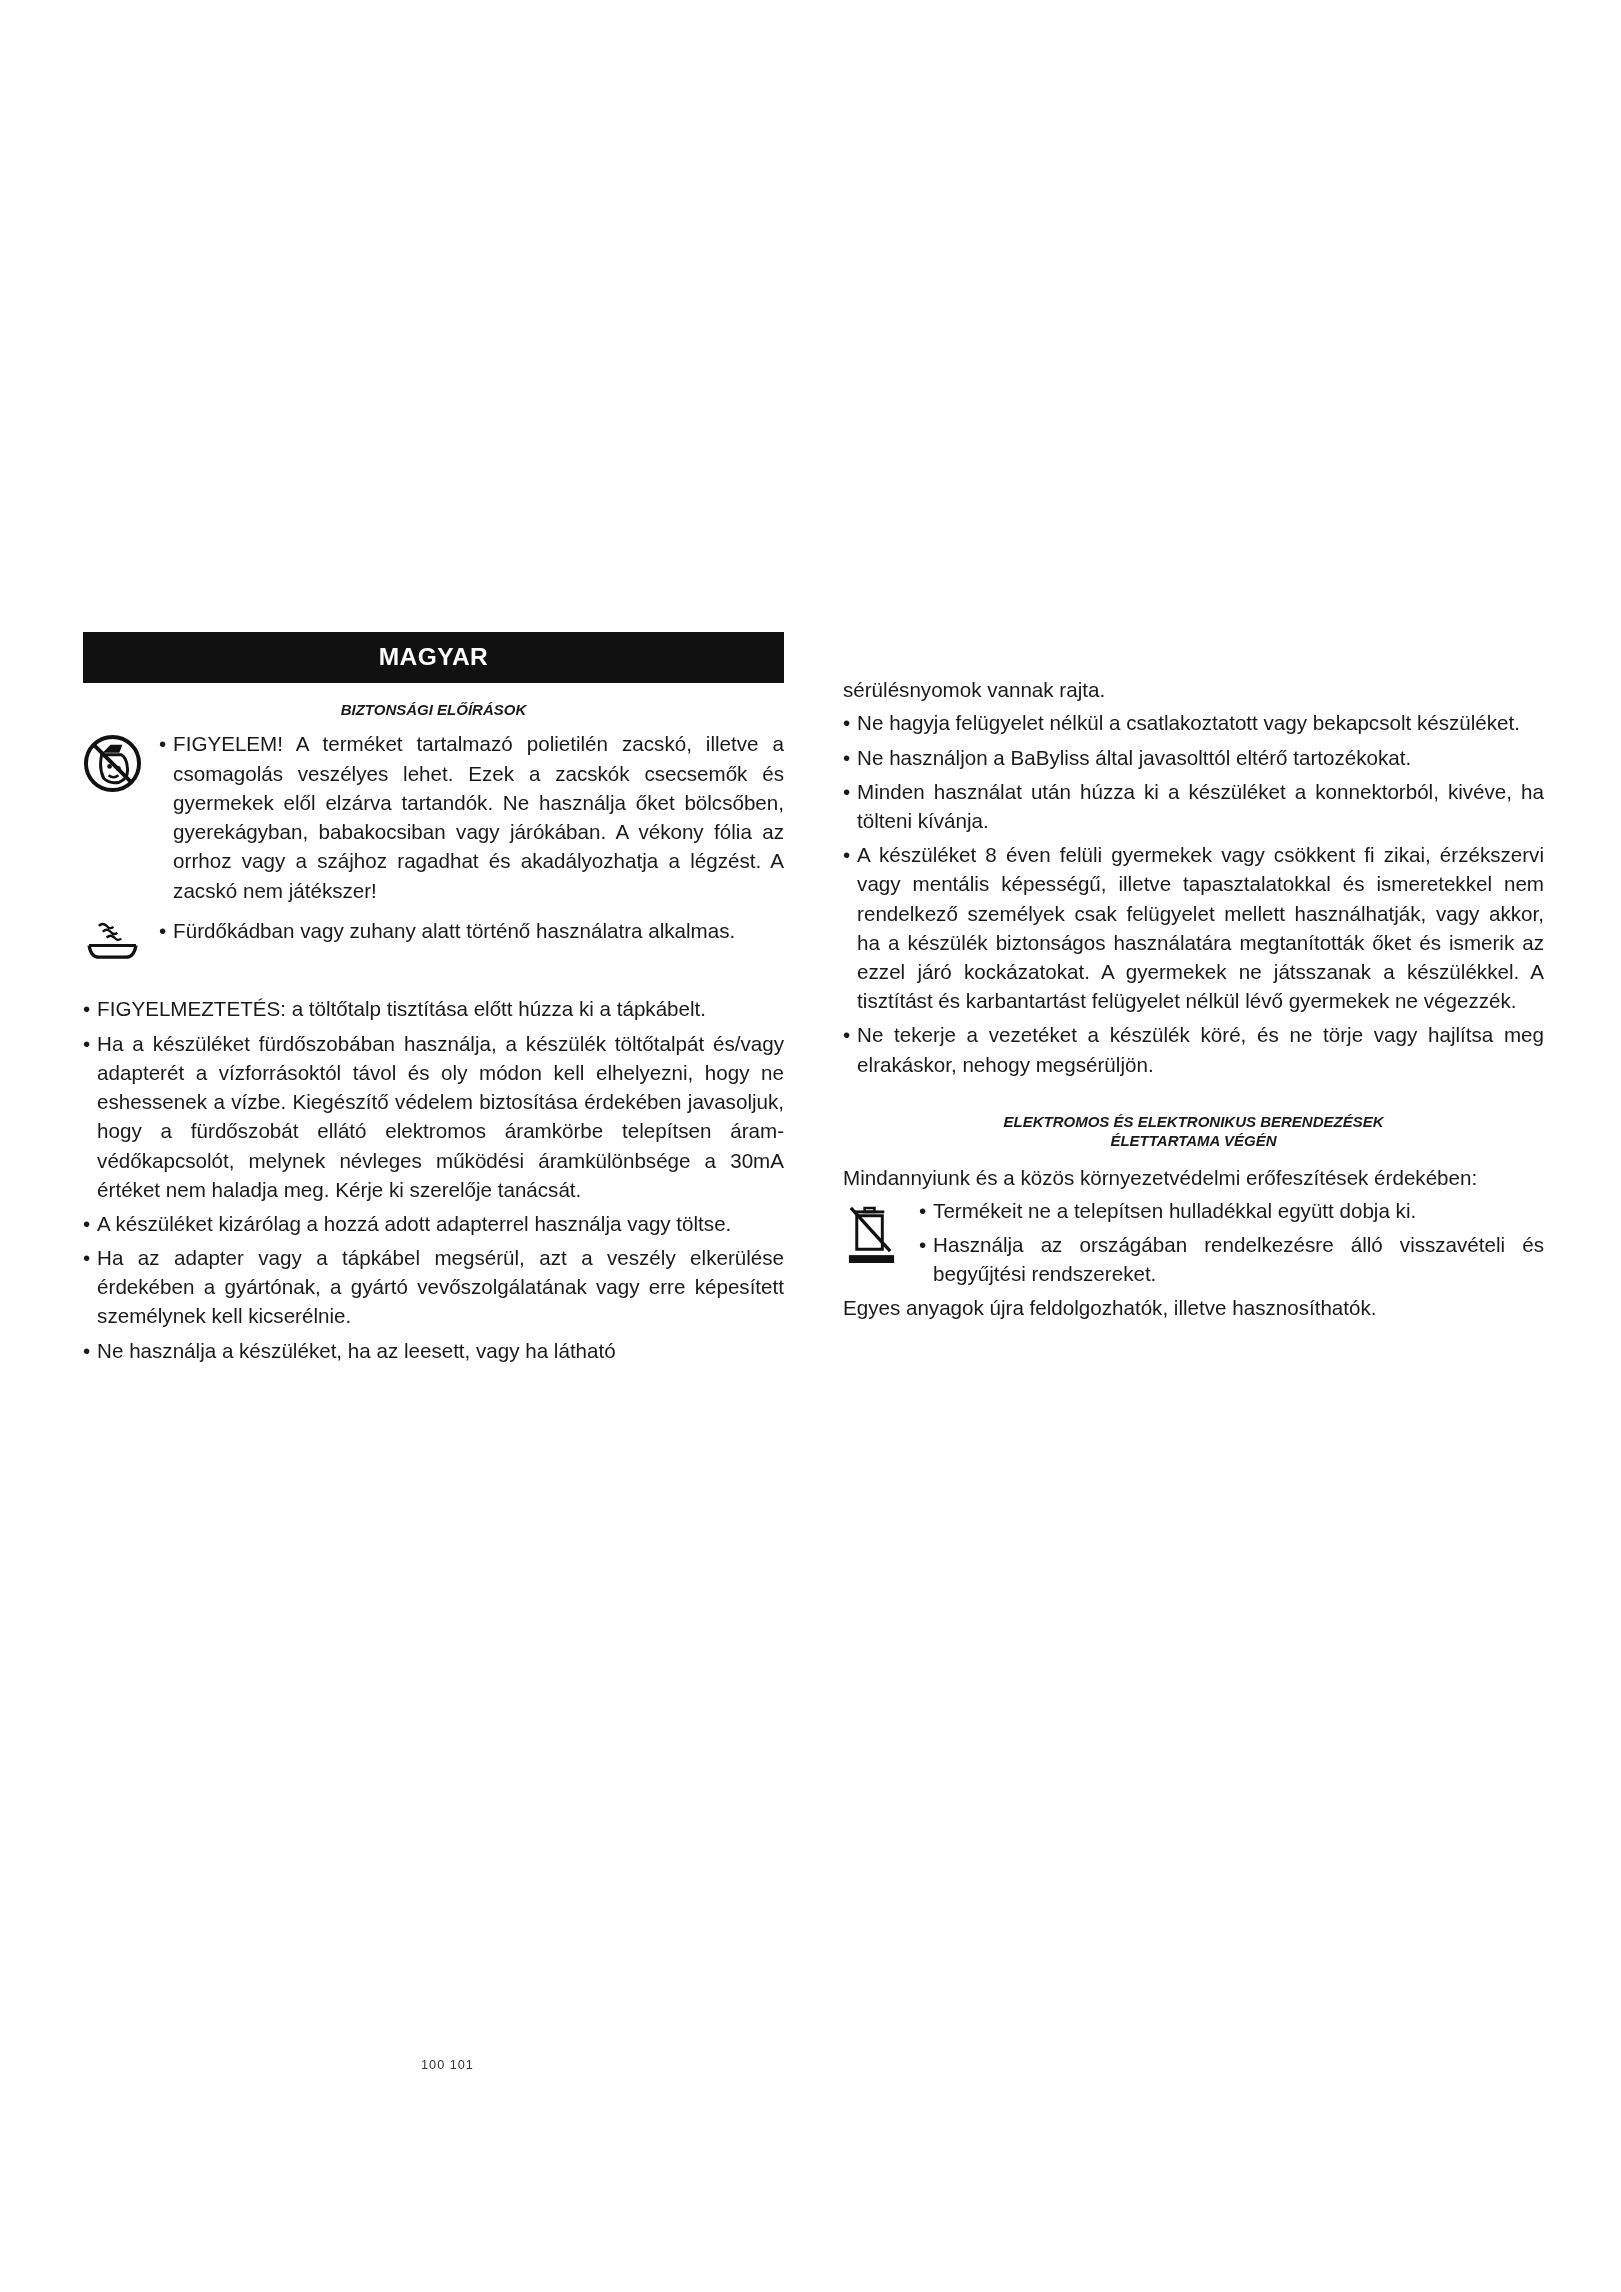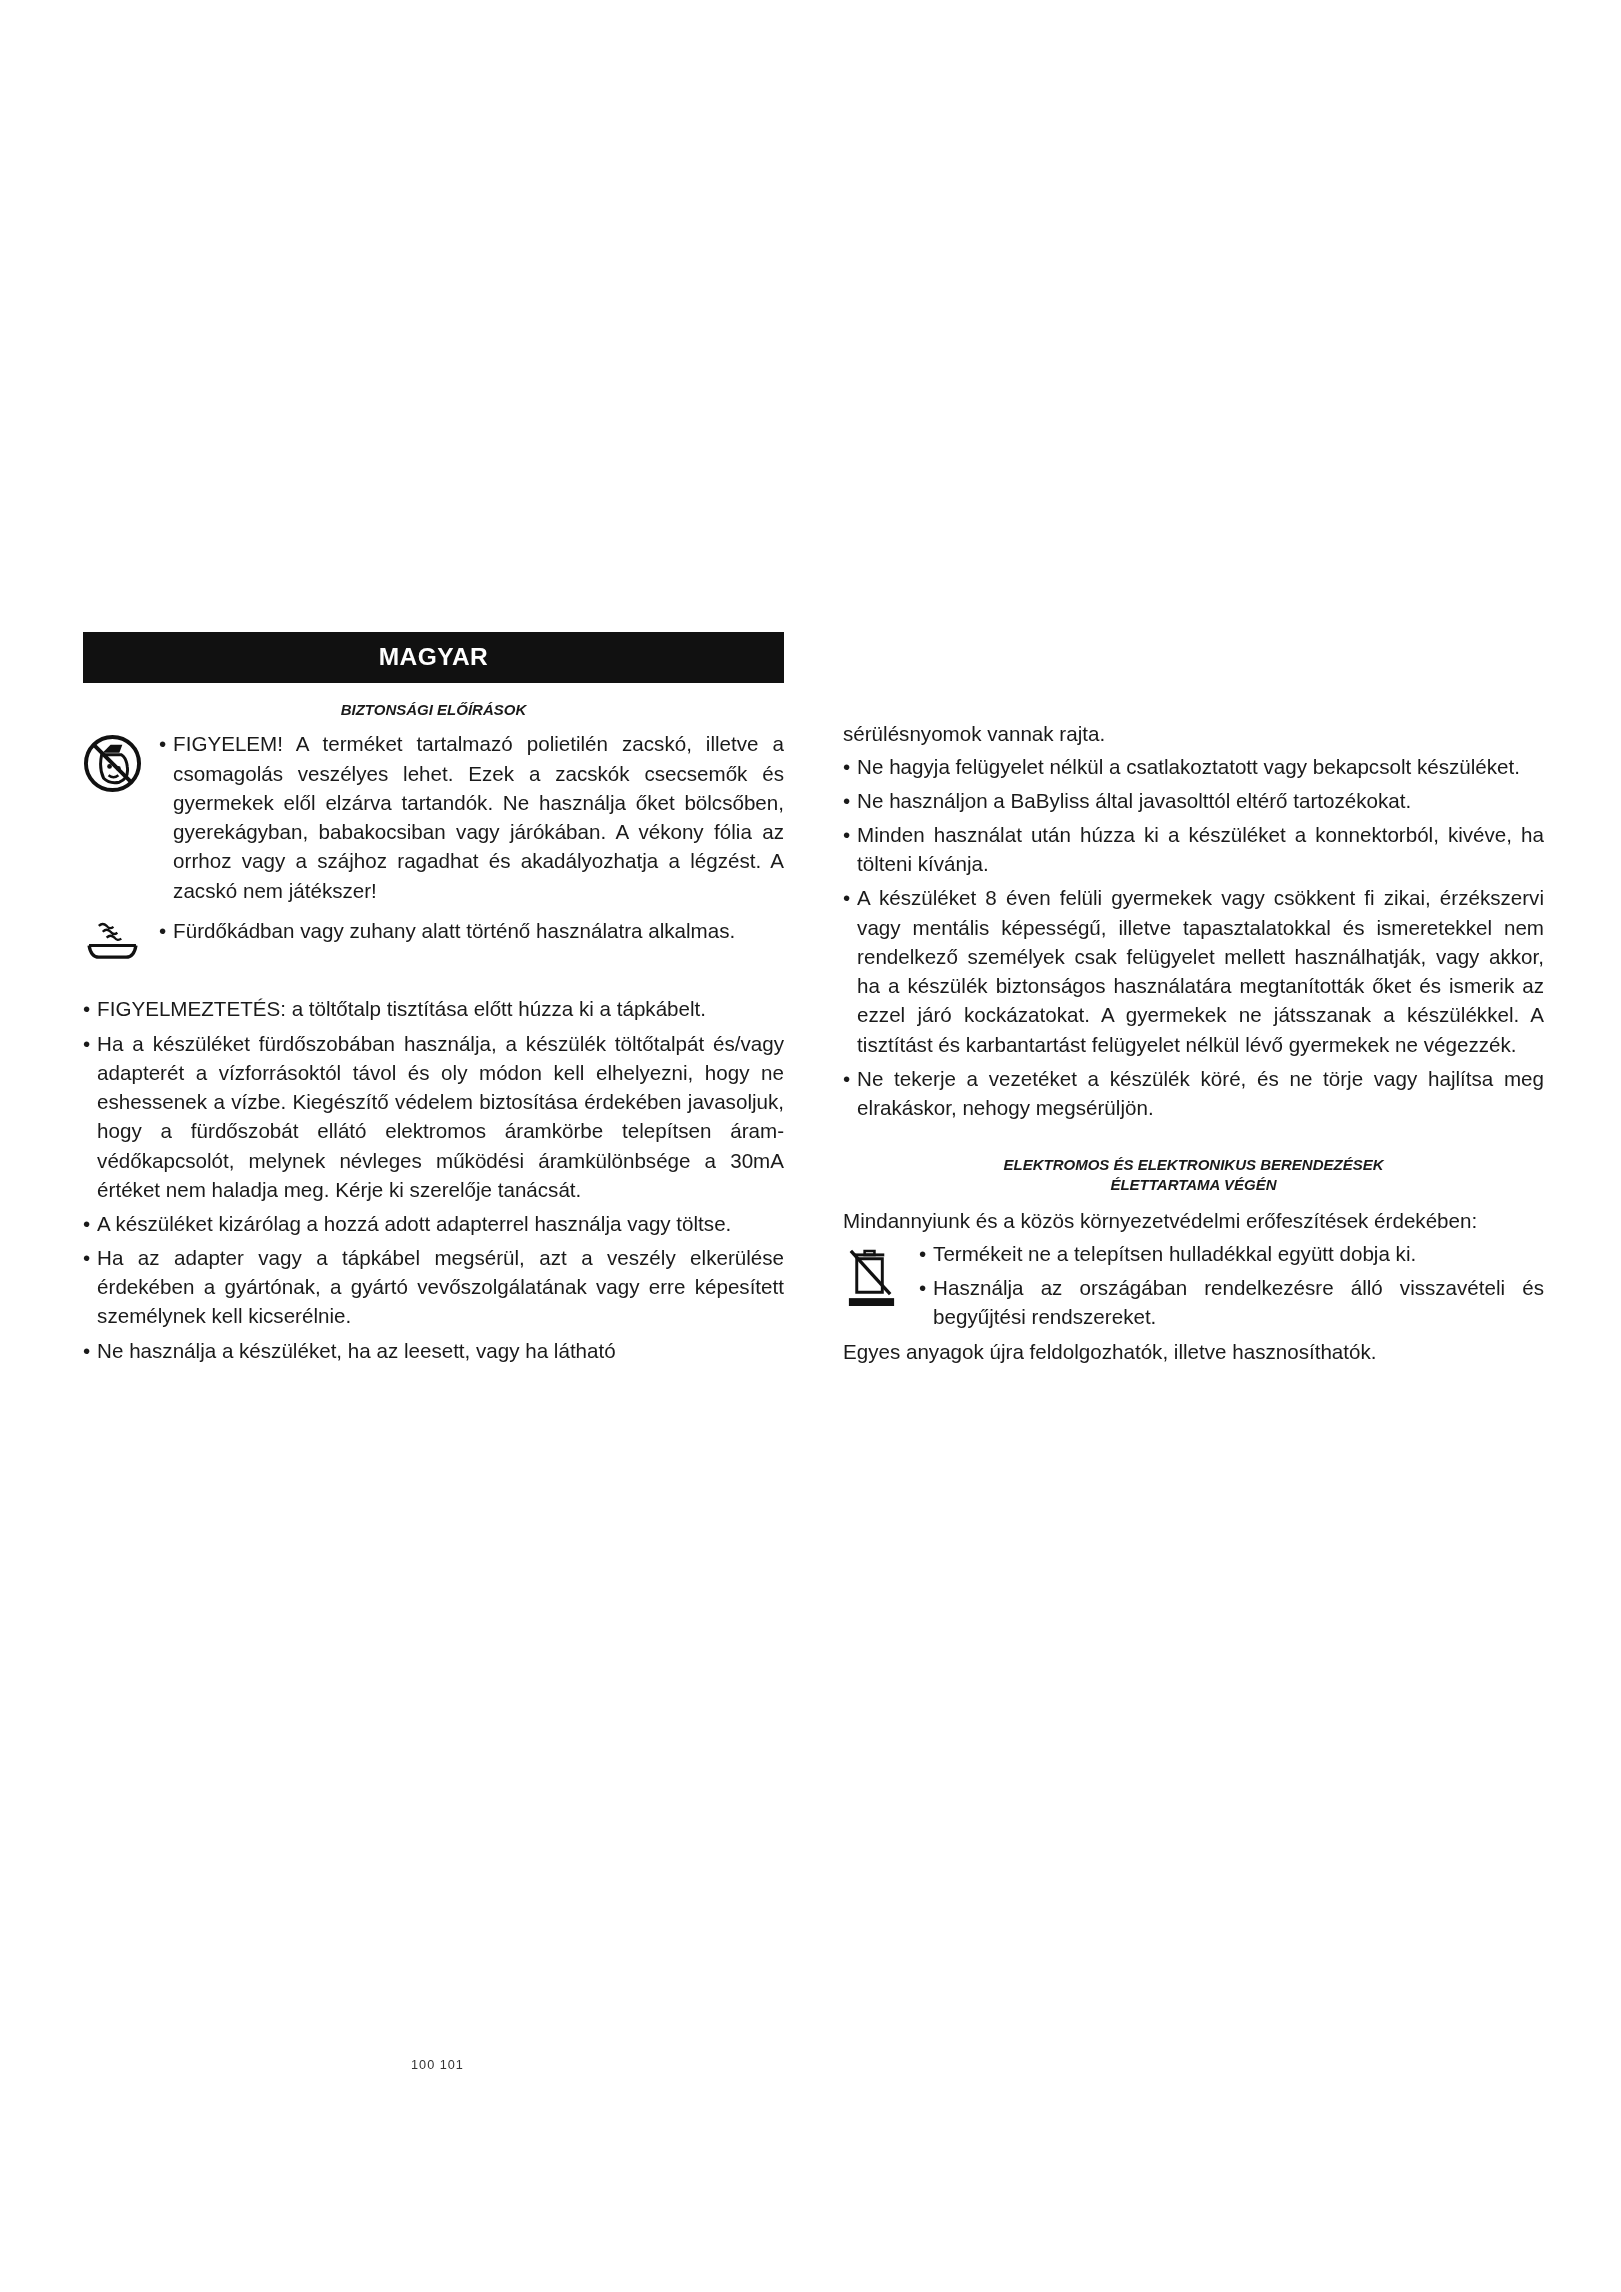--- a/index.html
+++ b/index.html
@@ -25,21 +25,21 @@
   .content {
     position: absolute;
     left: 83px;
     top: 632px;
     width: 1460px;
   }
   .cols {
     display: flex;
     flex-direction: row;
     gap: 59px;
-    align-items: flex-end;
+    align-items: center;
   }
   .col {
     width: 701px;
     flex: 0 0 701px;
   }
   .title-bar {
     background: #111111;
     color: #ffffff;
     text-align: center;
     font-weight: bold;
@@ -103,21 +103,21 @@
     padding-top: 3.9px;
   }
   .icon-body {
     flex: 1 1 auto;
   }
   .icon-body .bullet-row .txt {
     text-align: justify;
   }
   .pagenums {
     position: absolute;
-    left: 4px;
+    left: 14px;
     top: 1426px;
     width: 701px;
     text-align: center;
     font-size: 12.7px;
     color: #333;
     letter-spacing: 1px;
   }
   .col-left-inner { position: relative; }
   svg { display: block; }
   .weee-block {

